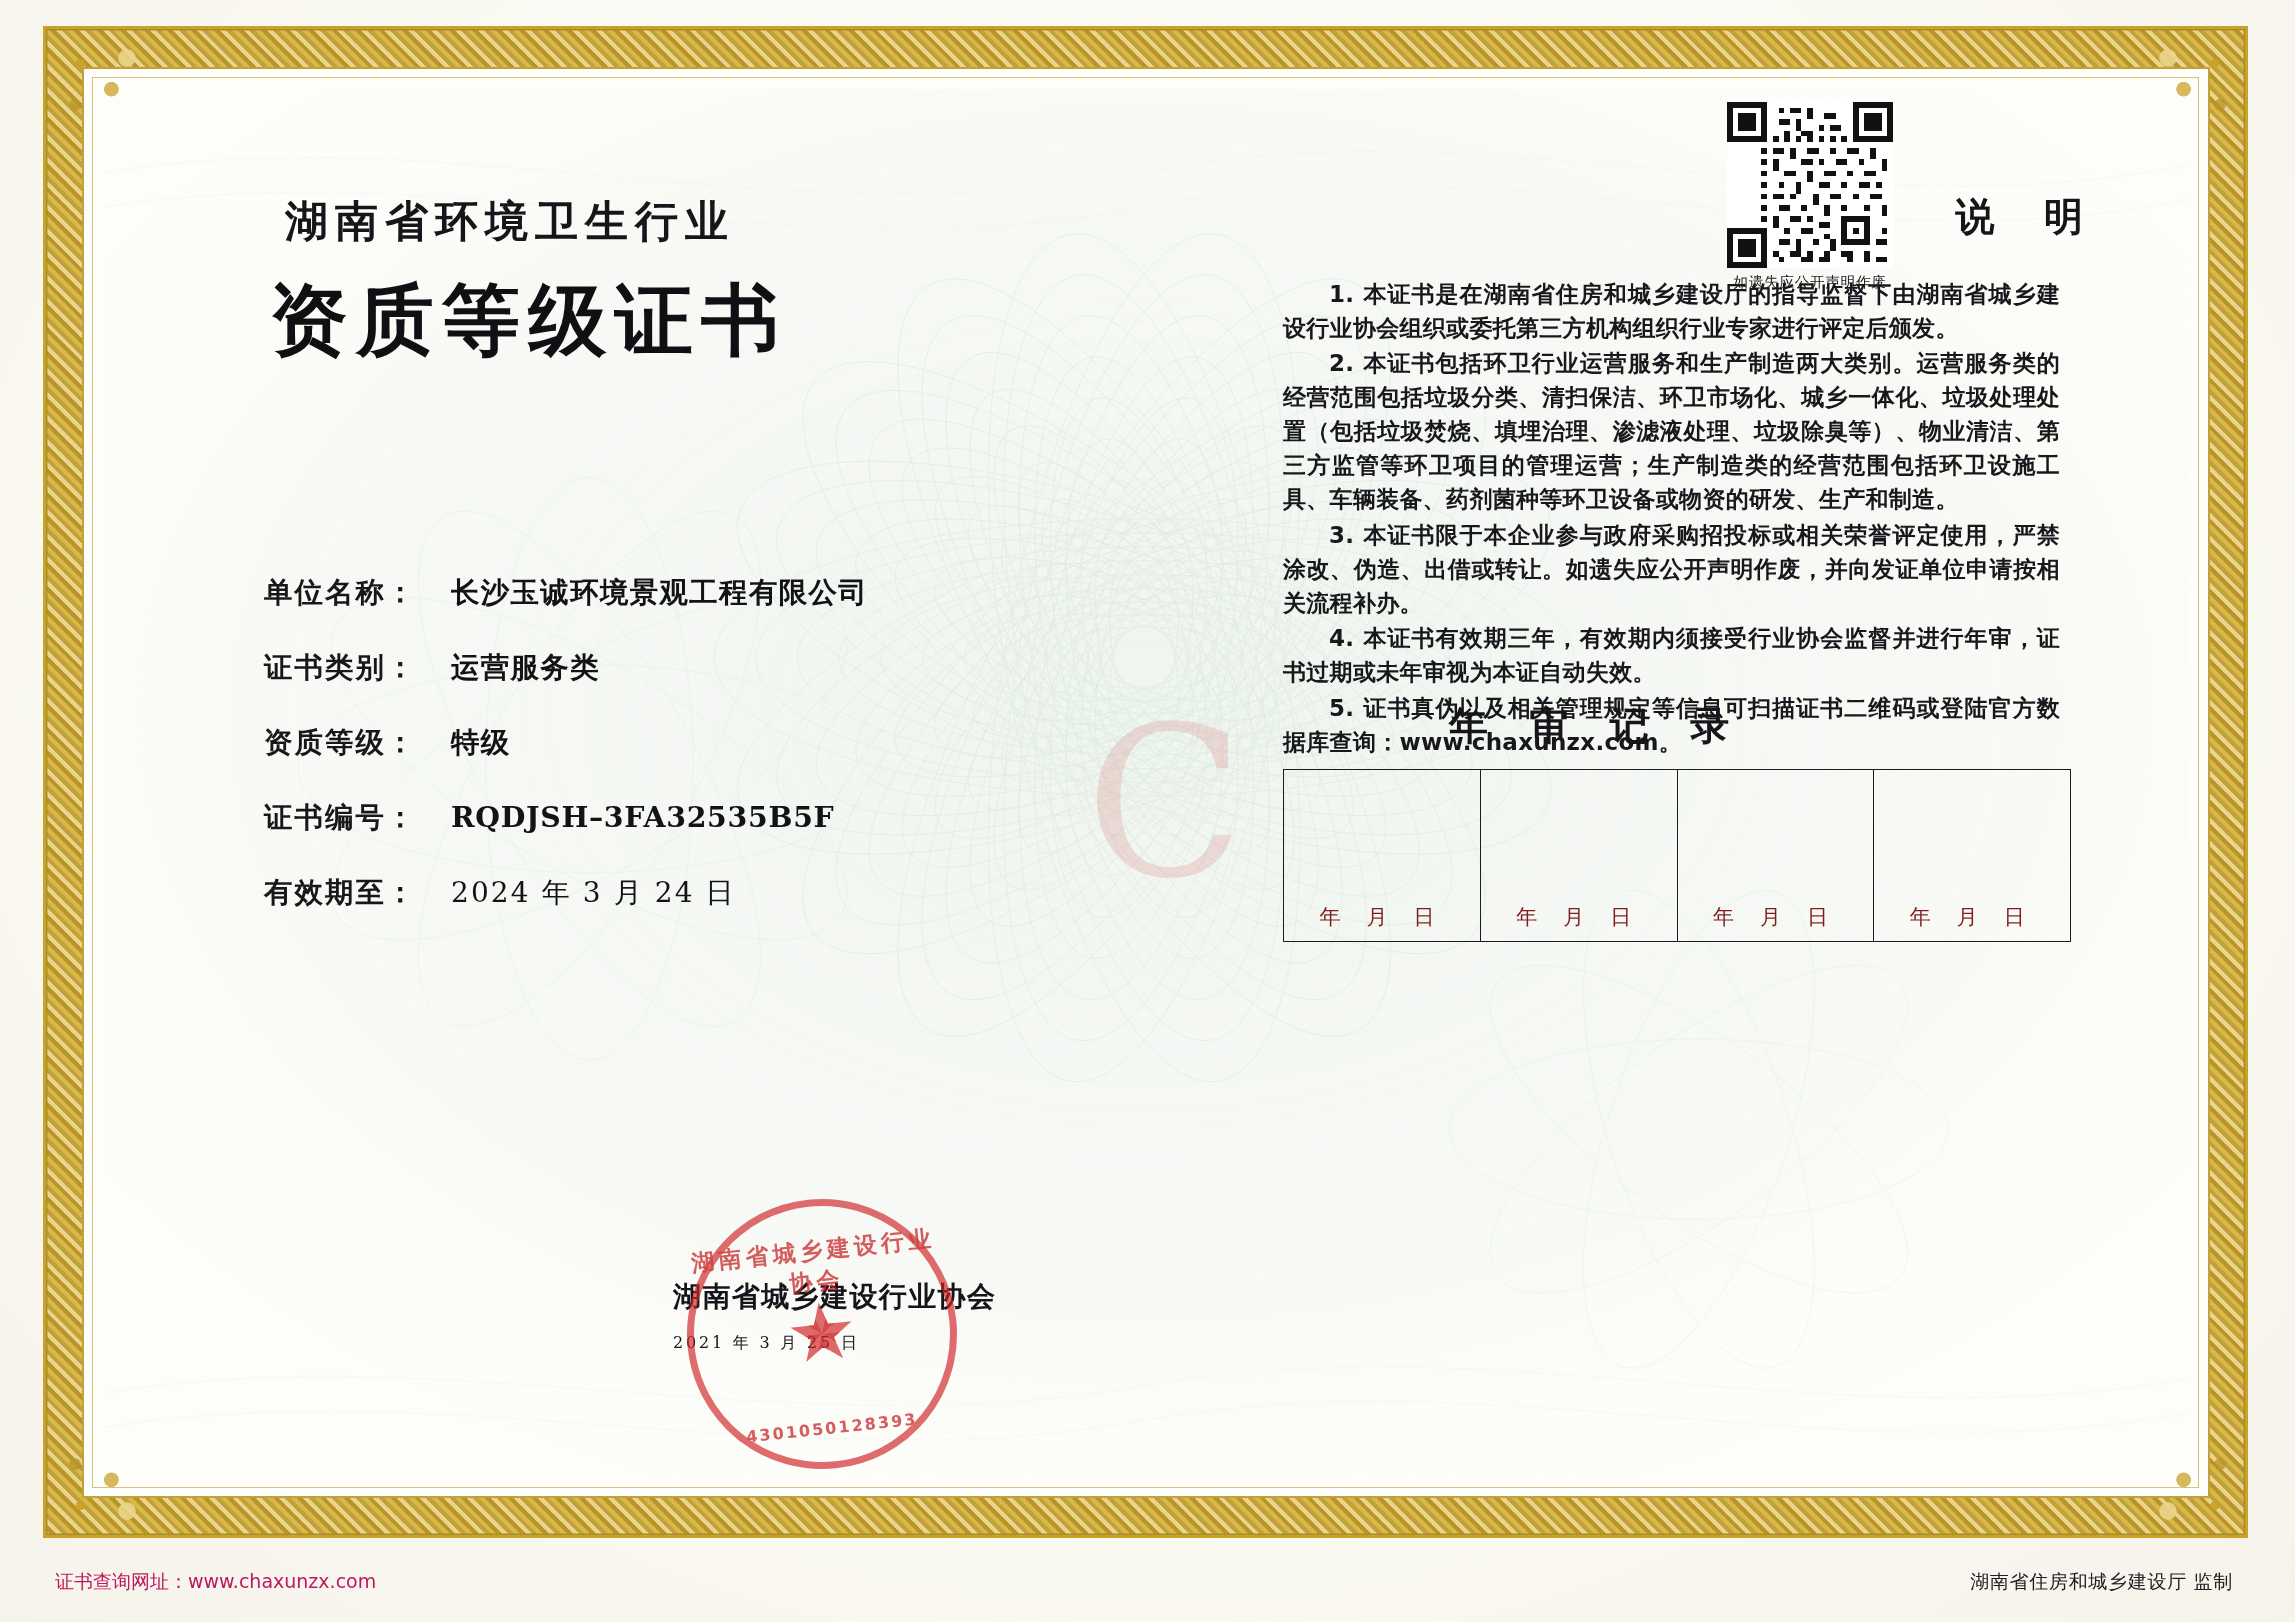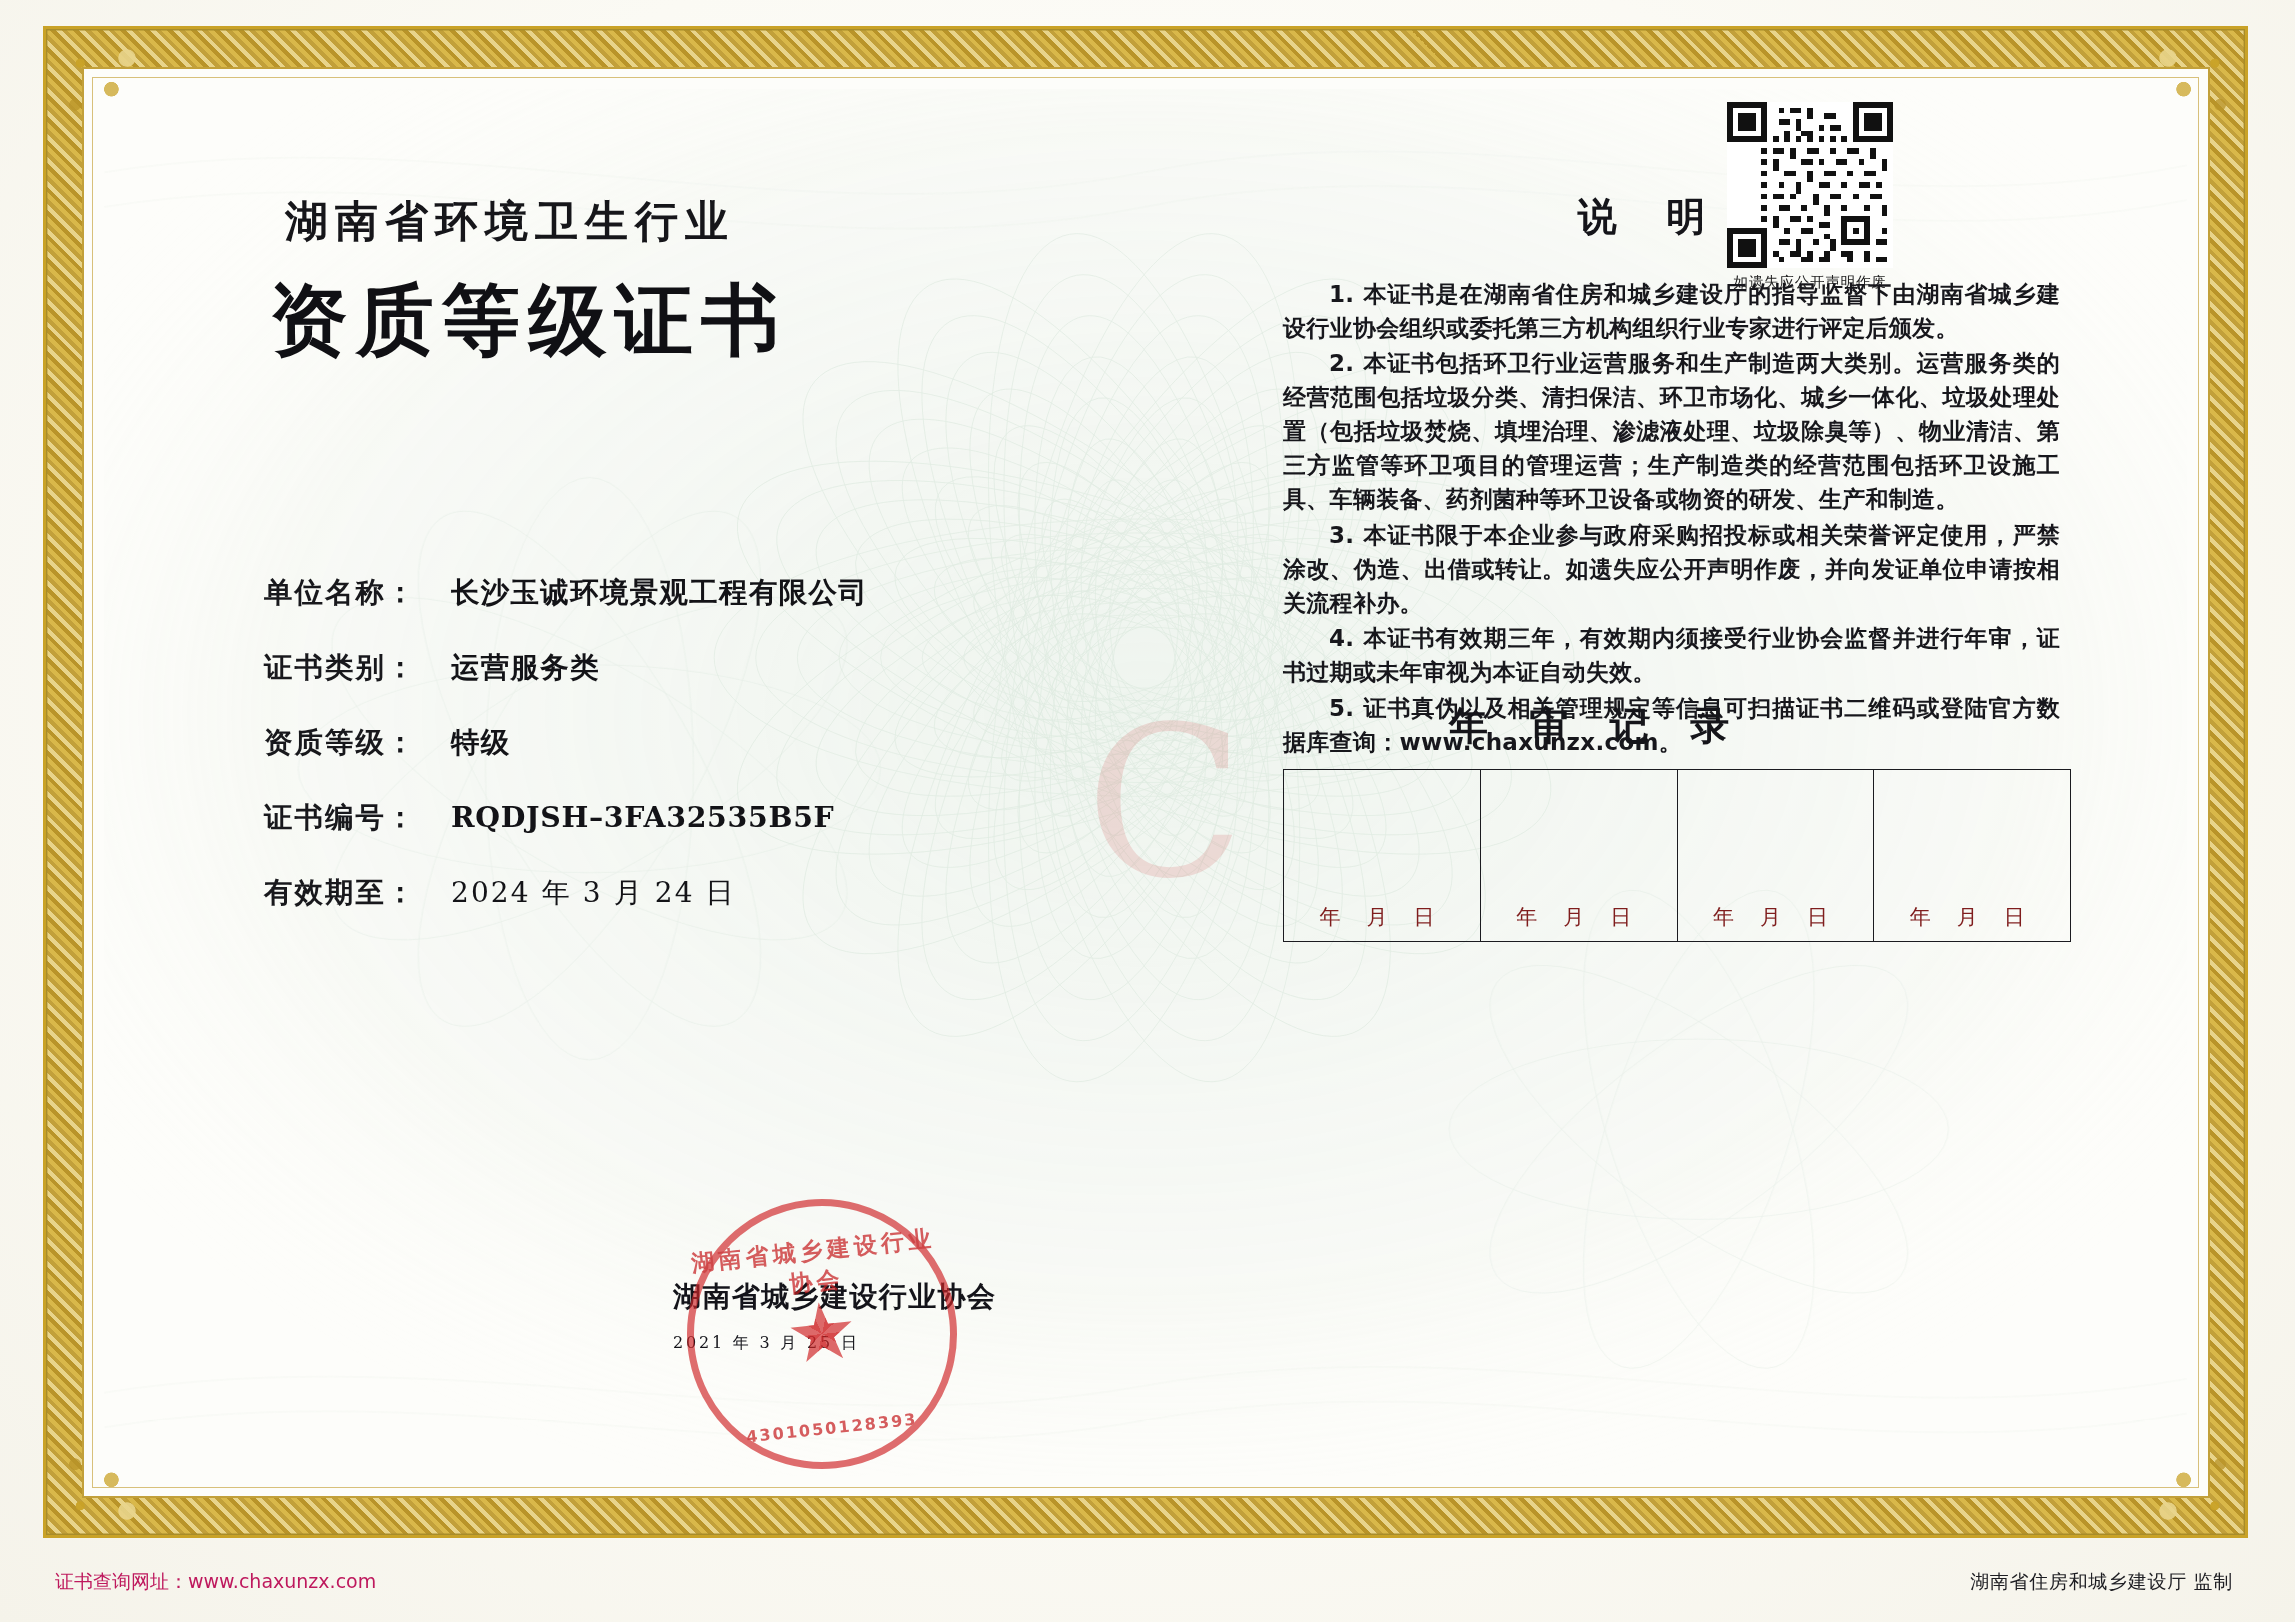--- a/index.html
+++ b/index.html
@@ -243,21 +243,21 @@
   
   .right-col {
     position: absolute;
     left: 1179px;
     top: 101px;
     width: 818px;
   }
   .notes-title {
     font-size: 39px;
     letter-spacing: 18px;
-    text-align: center;
+    text-align: right;
     color: #15151a;
     font-family: "DejaVu Sans", sans-serif;
     font-weight: 700;
     margin-left: -83px;
   }
   .notes-body {
     margin-top: 33px;
     width: 777px;
     font-size: 23px;
     line-height: 34px;

